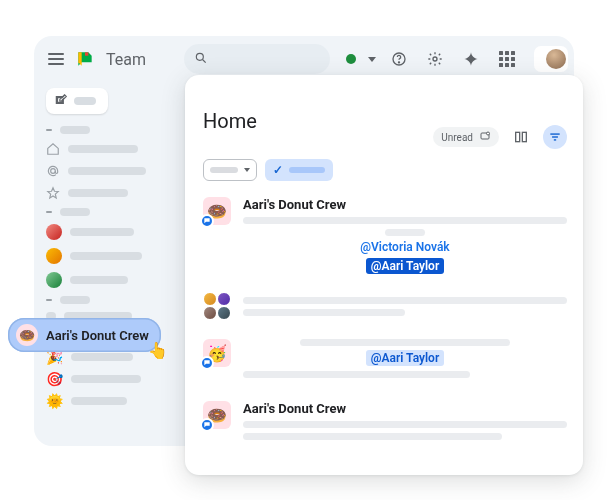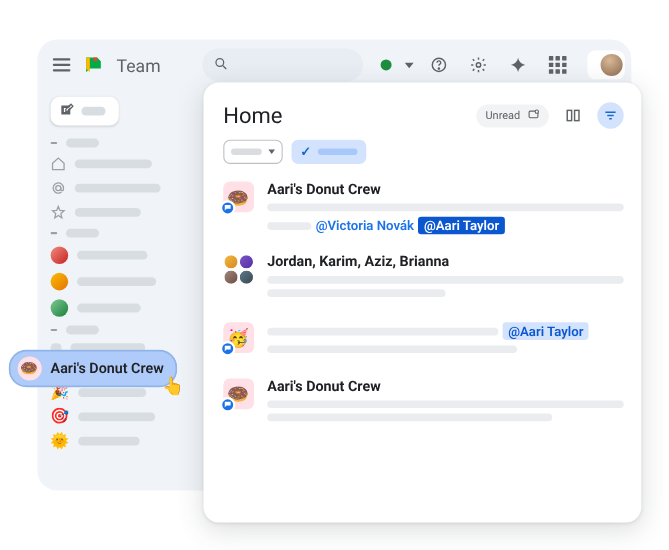--- a/index.html
+++ b/index.html
@@ -47,21 +47,21 @@
   .emoji-av { font-size: 14px; line-height: 1; }
 
   .main-panel {
     position: absolute; left: 185px; top: 75px; width: 398px; height: 400px;
     background: #fff; border-radius: 14px;
     box-shadow: 0 6px 24px rgba(60,64,67,0.18), 0 1px 3px rgba(60,64,67,0.1);
     padding: 18px 8px 8px 18px;
   }
   .panel-header { display: flex; align-items: center; justify-content: space-between; margin-bottom: 10px; padding-right: 8px; }
   .panel-title { font-size: 20px; color: #202124; font-weight: 400; }
-  .panel-actions { display: flex; align-items: center; gap: 10px; }
+  .panel-actions { display: flex; align-items: center; gap: 10px; margin-top: 32px; }
   .unread-pill { display: flex; align-items: center; gap: 6px; background: #f1f3f4; border-radius: 11px; padding: 3px 8px; font-size: 10px; color: #5f6368; }
   .unread-pill .toggle-icon svg { width: 12px; height: 12px; }
   .panel-icon { width: 24px; height: 24px; display: flex; align-items: center; justify-content: center; color: #5f6368; }
   .filter-circle { background: #d3e3fd; border-radius: 50%; color: #1967d2; }
 
   .filter-row { display: flex; gap: 8px; margin-bottom: 16px; }
   .dropdown-chip {
     height: 22px; border: 1px solid #bdc1c6; border-radius: 6px; padding: 0 6px;
     display: flex; align-items: center; gap: 6px;
   }
@@ -88,21 +88,21 @@
   .ga1 { top: 0; left: 0; background: linear-gradient(135deg,#f4b942,#d48820); }
   .ga2 { top: 0; right: 0; background: linear-gradient(135deg,#7e57c2,#512da8); }
   .ga3 { bottom: 0; left: 0; background: linear-gradient(135deg,#a1887f,#6d4c41); }
   .ga4 { bottom: 0; right: 0; background: linear-gradient(135deg,#5e7a8a,#37474f); }
   .party-badge { width: 28px; height: 28px; border-radius: 6px; background: #ffe0e6; display: flex; align-items: center; justify-content: center; font-size: 16px; }
 
   .item-body { flex: 1; padding-right: 8px; }
   .item-title { font-size: 13px; font-weight: 700; color: #202124; margin-bottom: 4px; }
   .line { height: 7px; background: #eaecef; border-radius: 4px; margin: 5px 0; }
   .l-50 { width: 50%; } .l-70 { width: 70%; } .l-80 { width: 80%; } .l-full { width: 100%; }
-  .mention-row { display: flex; align-items: center; gap: 4px; flex-wrap: wrap; }
+  .mention-row { display: flex; align-items: center; gap: 4px; flex-wrap: wrap; flex-direction: column; }
   .mention-link { color: #1a73e8; font-weight: 600; font-size: 12px; }
   .mention-pill { background: #0b57d0; color: #fff; font-weight: 600; font-size: 12px; padding: 1px 5px; border-radius: 3px; }
   .mention-pill-light { background: #d3e3fd; color: #0b57d0; font-weight: 600; font-size: 12px; padding: 1px 5px; border-radius: 3px; }
 
   .tooltip {
     position: absolute; left: 8px; top: 318px;
     background: #aecbfa; border-radius: 16px; padding: 6px 12px 6px 8px;
     display: flex; align-items: center; gap: 8px;
     box-shadow: inset 0 0 0 1.5px #91b4e8;
   }
@@ -325,21 +325,20 @@
     <div class="item">
       <div class="item-avatar">
         <div class="group-avatar">
           <div class="ga ga1"></div>
             <div class="ga ga2"></div>
             <div class="ga ga3"></div>
             <div class="ga ga4"></div>
         </div>
       </div>
       <div class="item-body">
-        <div class="item-title">Jordan, Karim, Aziz, Brianna</div>
         <div class="line l-full"></div>
         <div class="line l-50"></div>
       </div>
     </div>
 
     <div class="item">
       <div class="item-avatar">
         <div class="party-badge">🥳</div>
         <div class="sub-badge">
           <svg viewBox="0 0 24 24" fill="#fff">

